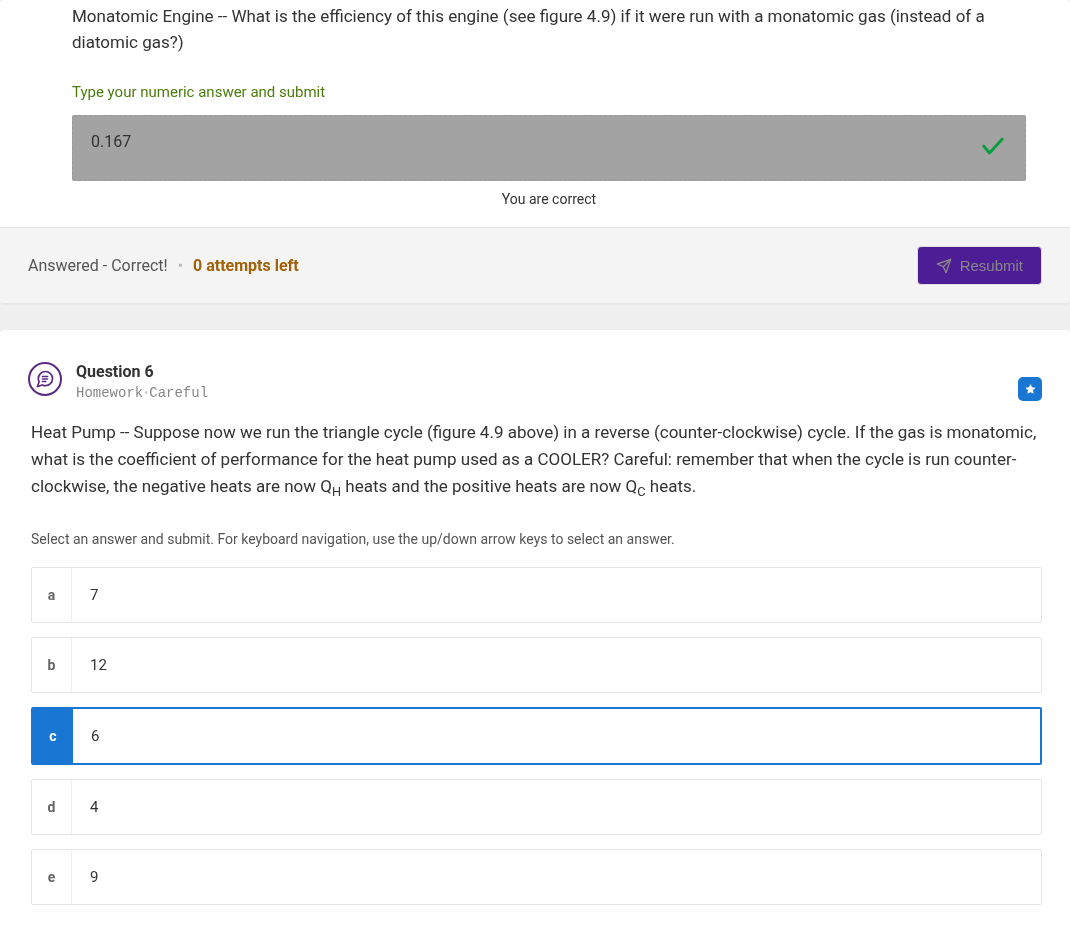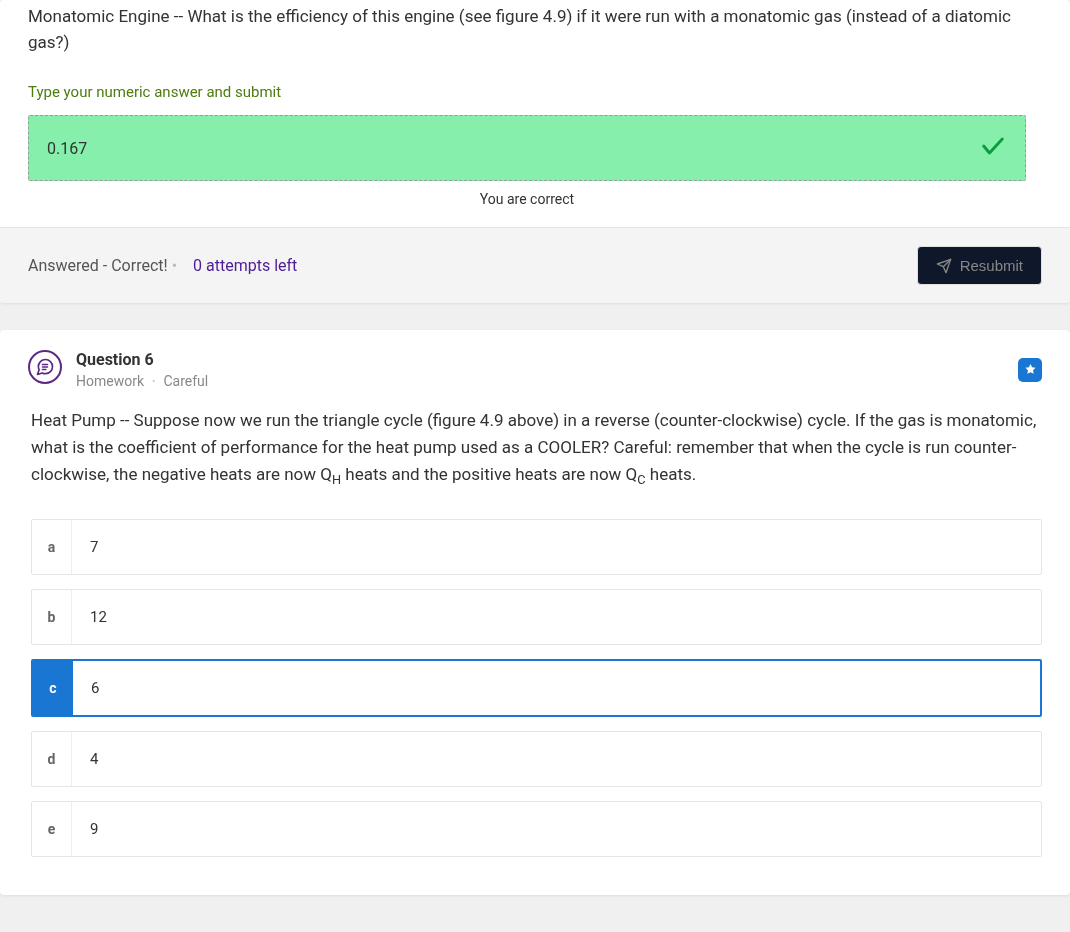--- a/index.html
+++ b/index.html
@@ -11,38 +11,38 @@
     }
     .card {
       background: #fff;
       border-radius: 4px;
       margin-bottom: 20px;
       box-shadow: 0 1px 3px rgba(0,0,0,0.08);
       overflow: visible;
     }
     .card-body {
       padding: 4px 44px 20px 28px;
+      margin-left: 44px;
     }
     .question-text {
       font-size: 17px;
       line-height: 1.5;
       color: #333;
       margin-bottom: 28px;
     }
     .instruction {
       font-size: 15px;
       color: #4d7c0f;
       margin-bottom: 14px;
     }
     .answer-box {
       display: flex;
-      align-items: center;
       justify-content: space-between;
       border: 1.5px dashed #999;
-      background: #86efac;
+      background: #a3a3a3;
       border-radius: 2px;
       padding: 16px 18px;
       margin-bottom: 10px;
     }
     .answer-text {
       font-size: 16px;
       color: #333;
     }
     .checkmark {
       color: #0a9d3f;
@@ -59,51 +59,50 @@
       border-top: 1px solid #e5e5e5;
       padding: 18px 28px;
       display: flex;
       align-items: center;
       justify-content: space-between;
       border-radius: 0 0 4px 4px;
     }
     .footer-left {
       display: flex;
       align-items: center;
-      gap: 4px;
+      gap: 10px;
       color: #555;
       font-size: 16px;
     }
     .footer-left .dot {
       color: #bbb;
     }
     .footer-left .attempts {
-      font-weight: 400;
-      color: #4c1d95;
-      margin-left: 12px;
+      font-weight: 700;
+      color: #a16207;
     }
     .resubmit-btn {
       display: inline-flex;
       align-items: center;
       gap: 8px;
-      background: #0f172a;
+      background: #4c1d95;
       border: 1px solid #e0e0e0;
       padding: 10px 18px;
       border-radius: 4px;
       font-size: 15px;
       color: #888;
       cursor: default;
     }
     .resubmit-btn svg { stroke: #888; }
     
     .q-header {
       display: flex;
-      align-items: center;
+      align-items: flex-end;
       justify-content: space-between;
-      padding: 20px 28px 18px 28px;
+      padding: 32px 28px 18px 28px;
       margin-top: 27px;
     }
     .q-header-left {
       display: flex;
       gap: 14px;
       align-items: flex-start;
     }
     .q-icon {
       width: 34px;
       height: 34px;
@@ -120,21 +119,21 @@
       font-weight: 700;
       font-size: 16px;
       color: #333;
       margin-bottom: 4px;
     }
     .q-sub {
       font-size: 14px;
       color: #888;
       display: flex;
       align-items: center;
-      gap: 8px;
+      font-family: Liberation Mono, monospace;
     }
     .q-sub .dot { color: #ccc; font-size: 10px; }
     .star-badge {
       width: 24px;
       height: 24px;
       background: #1976d2;
       border-radius: 5px;
       display: flex;
       align-items: center;
       justify-content: center;
@@ -248,20 +247,21 @@
     <div class="star-badge">
       <svg width="13" height="13" viewBox="0 0 24 24" fill="#fff">
           <path d="M12 2l2.9 6 6.6.9-4.8 4.6 1.1 6.5L12 17l-5.8 3 1.1-6.5L2.5 8.9 9.1 8 12 2z"></path>
         </svg>
     </div>
   </div>
   <div class="q-body">
     <div class="q-prompt">
       <span>Heat Pump -- Suppose now we run the triangle cycle (figure 4.9 above) in a reverse (counter-clockwise) cycle. If the gas is monatomic, what is the coefficient of performance for the heat pump used as a COOLER? Careful: remember that when the cycle is run counter-clockwise, the negative heats are now Q</span><sub>H</sub><span> heats and the positive heats are now Q</span><sub>C</sub><span> heats.</span>
     </div>
+    <div class="q-hint">Select an answer and submit. For keyboard navigation, use the up/down arrow keys to select an answer.</div>
     <div id="choices">
         <div class="choice">
           <div class="letter">a</div>
           <div class="val">7</div>
         </div>
         <div class="choice">
           <div class="letter">b</div>
           <div class="val">12</div>
         </div>
         <div class="choice selected">

